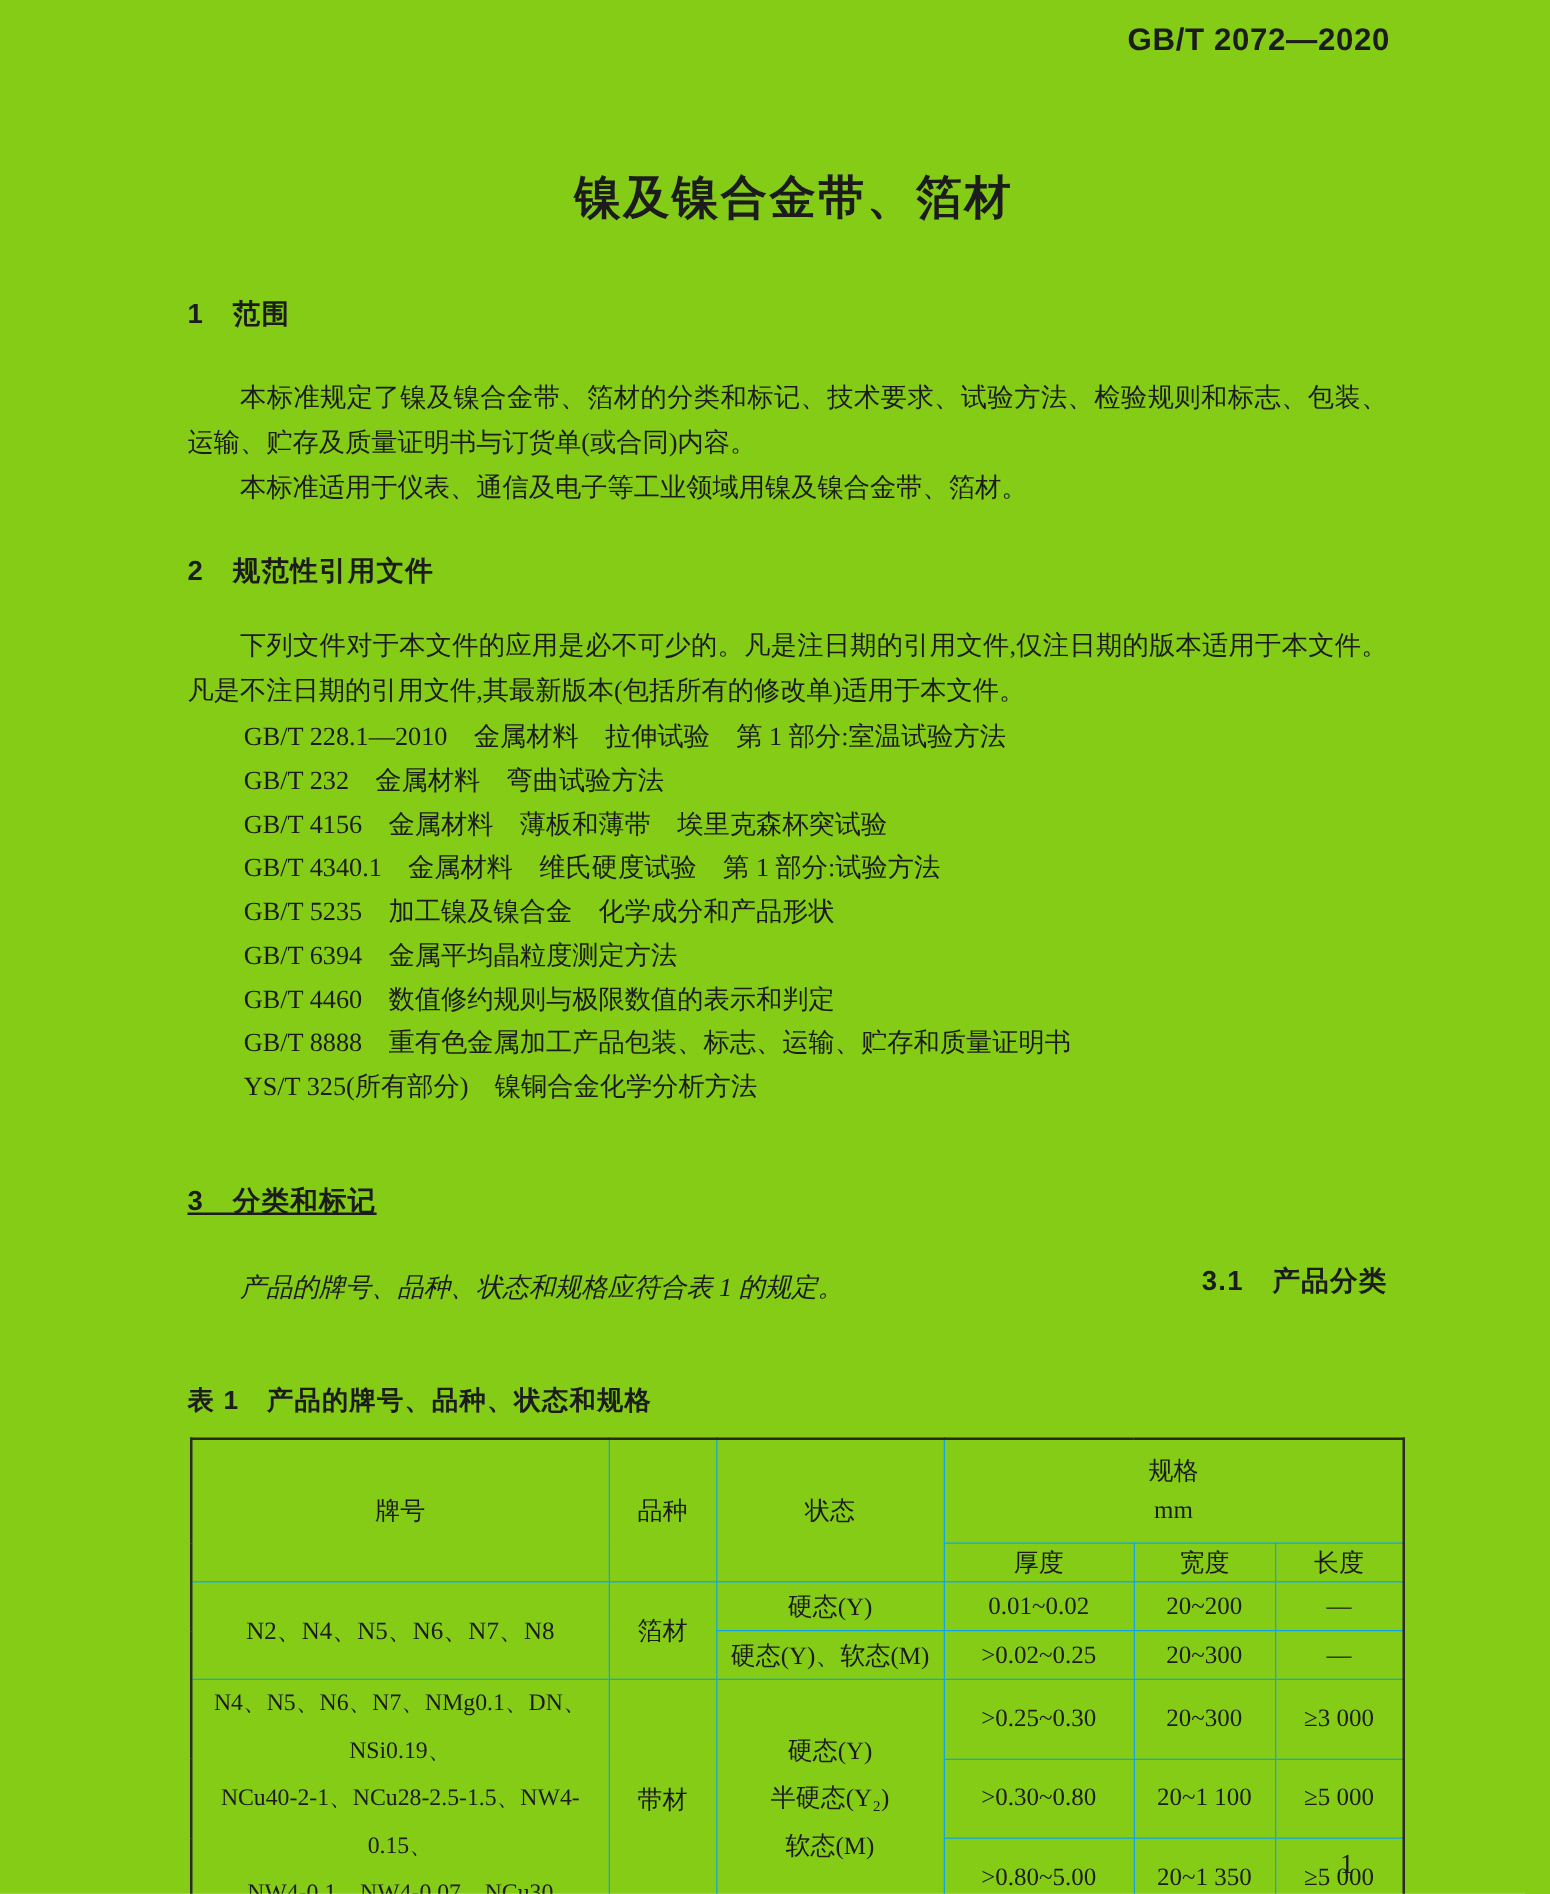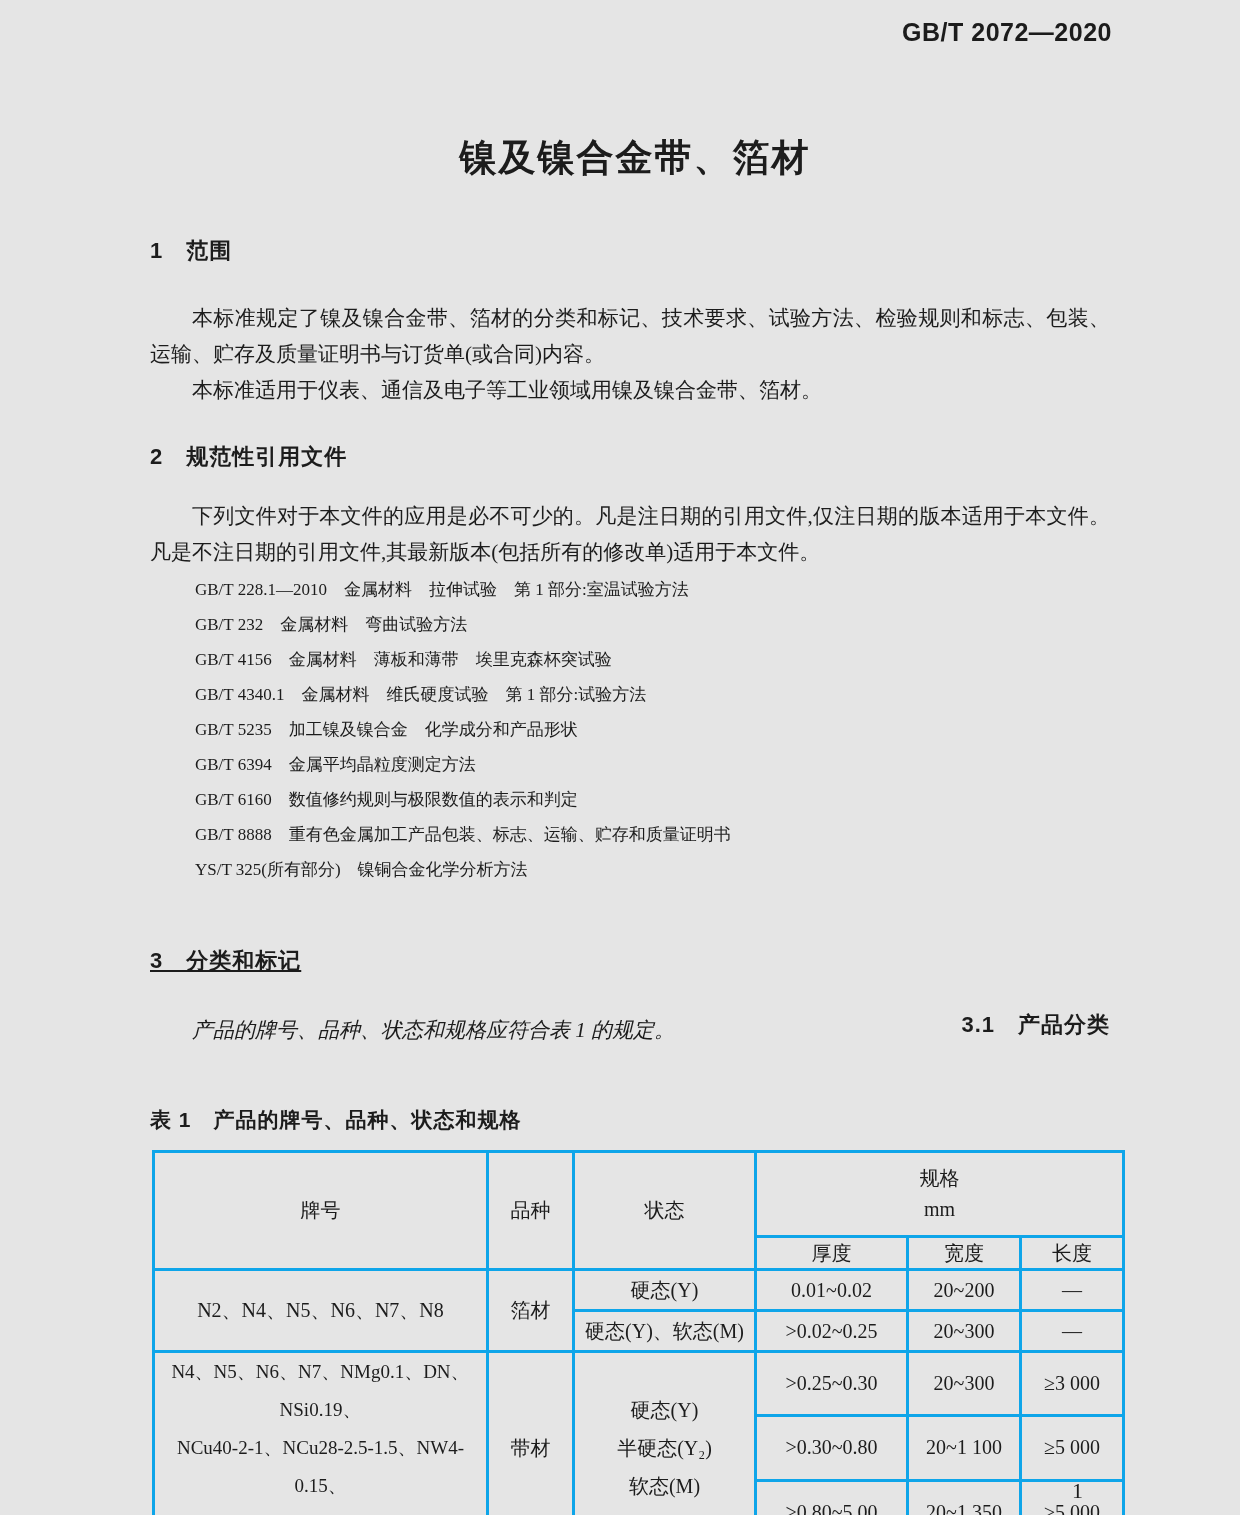--- a/index.html
+++ b/index.html
@@ -5,21 +5,21 @@
   html, body { margin: 0; padding: 0; }
   body {
     width: 1240px; height: 1515px;
     background: #fcfcfc;
     font-family: "Liberation Serif", serif;
     color: #1c1c1c;
   }
   .page {
     position: relative;
     width: 1240px; height: 1515px;
-    background: #e5e5e5;
+    background: #84cc16;
     overflow: hidden;
   }
   .hei { font-family: "Liberation Sans", sans-serif; font-weight: bold; }
 
   .doc-code {
     position: absolute; top: 18px; right: 128px;
     font-family: "Liberation Sans", sans-serif;
     font-weight: bold; font-size: 25px; letter-spacing: 0.5px;
   }
   .page-title {
@@ -33,38 +33,38 @@
     font-size: 21px; line-height: 36px;
     text-align: justify; text-indent: 2em;
     margin: 0;
   }
   .s1-heading  { top: 236px; }
   .s1-para1    { top: 300px; }
   .s1-para2    { top: 372px; }
   .s2-heading  { top: 442px; }
   .s2-intro    { top: 498px; }
   .refs        { top: 572px; margin: 0; padding: 0 0 0 45px; list-style: none; }
-  .refs li     { font-size: 17px; line-height: 35px; white-space: nowrap; }
+  .refs li     { font-size: 21px; line-height: 35px; white-space: nowrap; }
   .s3-heading  { top: 946px; }
   .s31-heading { top: 1010px; text-align: right; }
   .s31-para    { top: 1012px; font-style: italic; }
   .table-caption {
     top: 1106px; text-align: left;
     font-size: 21px; letter-spacing: 1px;
   }
 
   table.spec-table {
     position: absolute; top: 1150px; left: 152px;
     width: 970px;
     border-collapse: collapse; table-layout: fixed;
     border: 2px solid #2a2a2a;
     font-size: 20px;
   }
   .spec-table td {
-    border: 3px solid #0ea5e9;
+    border: 1px solid #0ea5e9;
     text-align: center; vertical-align: middle;
     padding: 0 2px;
   }
   .spec-table tr.hrow1 td { height: 82px; }
   .spec-table tr.hrow2 td { height: 30px; }
   .spec-table tr.drow  td { height: 38px; }
   .pre { white-space: pre-line; }
   .cell-spec   { line-height: 31px; }
   .cell-grades { font-size: 19px; line-height: 38px; }
   .cell-states { line-height: 38px; }
@@ -90,21 +90,21 @@
   <h2 class="abs s2-heading hei h-num" style="margin:0;">2　规范性引用文件</h2>
   <p class="abs s2-intro body-text">下列文件对于本文件的应用是必不可少的。凡是注日期的引用文件,仅注日期的版本适用于本文件。凡是不注日期的引用文件,其最新版本(包括所有的修改单)适用于本文件。</p>
 
   <ul class="abs refs">
     <li>GB/T 228.1—2010　金属材料　拉伸试验　第 1 部分:室温试验方法</li>
     <li>GB/T 232　金属材料　弯曲试验方法</li>
     <li>GB/T 4156　金属材料　薄板和薄带　埃里克森杯突试验</li>
     <li>GB/T 4340.1　金属材料　维氏硬度试验　第 1 部分:试验方法</li>
     <li>GB/T 5235　加工镍及镍合金　化学成分和产品形状</li>
     <li>GB/T 6394　金属平均晶粒度测定方法</li>
-    <li>GB/T 6160　数值修约规则与极限数值的表示和判定</li>
+    <li>GB/T 4460　数值修约规则与极限数值的表示和判定</li>
     <li>GB/T 8888　重有色金属加工产品包装、标志、运输、贮存和质量证明书</li>
     <li>YS/T 325(所有部分)　镍铜合金化学分析方法</li>
   </ul>
 
   <h2 class="abs s3-heading hei h-num" style="margin:0;text-decoration:underline;">3　分类和标记</h2>
   <h3 class="abs s31-heading hei h-num" style="margin:0;">3.1　产品分类</h3>
   <p class="abs s31-para body-text">产品的牌号、品种、状态和规格应符合表 1 的规定。</p>
 
   <div class="abs table-caption hei">表 1　产品的牌号、品种、状态和规格</div>
 

